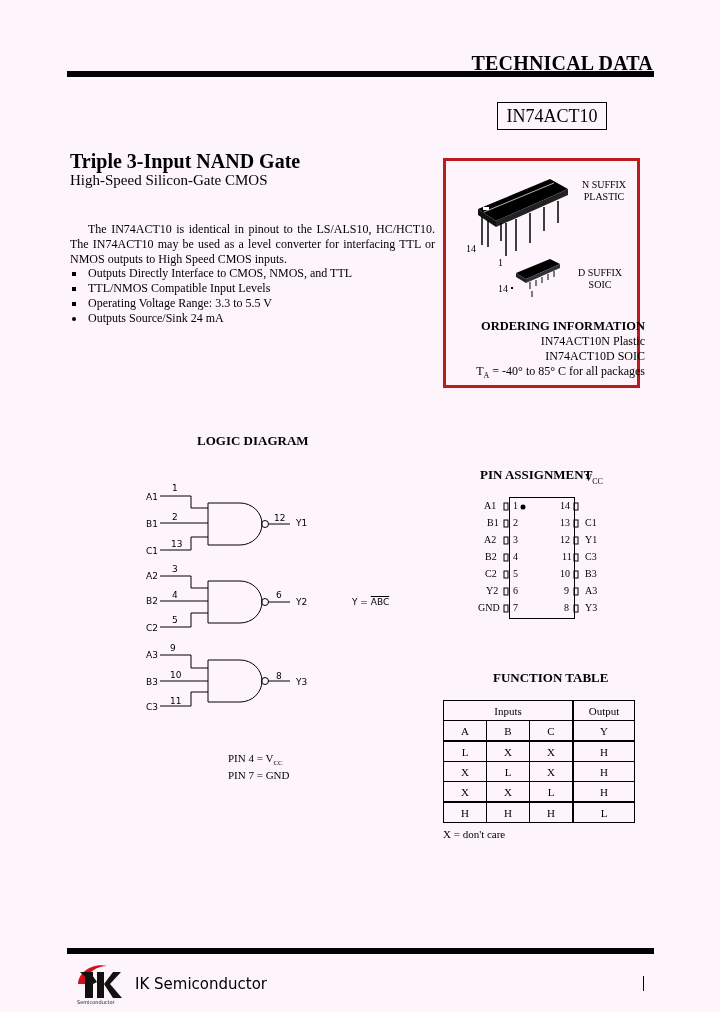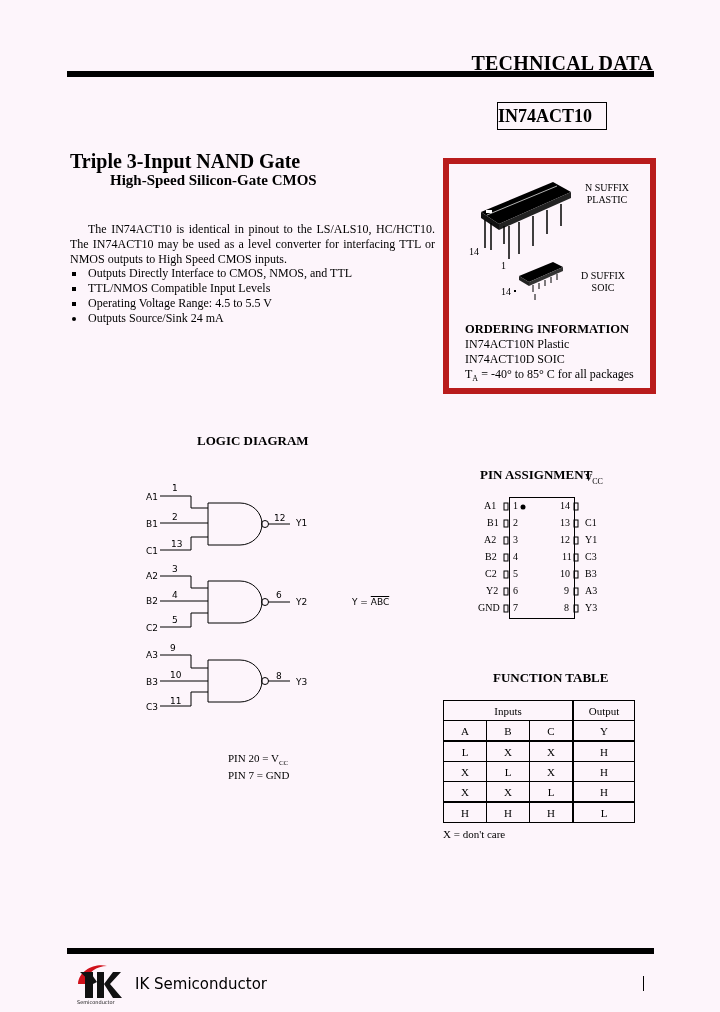--- a/index.html
+++ b/index.html
@@ -2,32 +2,32 @@
 <html><head>
 <meta charset="utf-8">
 <style>
   html, body { margin:0; padding:0; }
   body { width:720px; height:1012px; background:#fdf5fb; position:relative; overflow:hidden;
          font-family:"Liberation Serif", "DejaVu Serif", serif; color:#000; }
   .abs { position:absolute; }
   .rule { position:absolute; background:#000; }
   .hdr-title { position:absolute; right:67px; top:52px; font-weight:bold; font-size:20px; letter-spacing:0.2px; }
   .partbox { position:absolute; left:497px; top:102px; width:108px; height:26px; border:1px solid #000;
-             font-weight:bold; font-size:18px; text-align:left; line-height:26px; }
+             font-weight:normal; font-size:18px; text-align:center; line-height:26px; }
   .title { position:absolute; left:70px; top:150px; font-weight:bold; font-size:20px; }
-  .subtitle { position:absolute; left:70px; top:172px; font-weight:bold; font-size:15px;margin-left:40px; }
+  .subtitle { position:absolute; left:70px; top:172px; font-weight:normal; font-size:15px; }
   .intro { position:absolute; left:70px; top:222px; width:365px; font-size:12px; line-height:15px; text-align:justify; }
   .intro .indent { text-indent:18px; display:block; }
   .bullets { position:absolute; left:70px; top:266px; font-size:12px; line-height:15px; margin:0; padding:0; list-style:none; }
   .bullets li { position:relative; padding-left:18px; }
   .bullets li::before { content:""; position:absolute; left:2px; top:6px; width:4px; height:4px; background:#000; }
   .bullets li.round::before { border-radius:50%; }
-  .pkgbox { position:absolute; left:443px; top:158px; width:191px; height:224px; border:6px solid #b91c1c;padding-left:10px; }
+  .pkgbox { position:absolute; left:443px; top:158px; width:191px; height:224px; border:3px solid #b91c1c; }
   .pkg-label { position:absolute; font-size:10px; text-align:center; line-height:12px; }
-  .ordering { position:absolute; left:16px; width:191px; top:158px; text-align:left; font-size:12px; line-height:15px; }
+  .ordering { position:absolute; left:8px; width:191px; top:158px; text-align:right; font-size:12px; line-height:15px; }
   .ordering .oh { font-weight:bold; font-size:12.5px; }
   .sec-title { position:absolute; font-weight:bold; font-size:13px; }
   .pinlbl { position:absolute; font-size:10px; }
   .ftable { position:absolute; left:443px; top:700px; border-collapse:collapse; font-size:11px; }
   .ftable td { border:1px solid #000; text-align:center; height:19px; padding:0; }
   .ftable .c { width:42px; }
   .ftable .o { width:60px; border-left:2px solid #000; }
   .ftable tr.thickb td { border-bottom:2px solid #000; }
   .ftable tr.thickt td { border-top:2px solid #000; }
   .footer-name { position:absolute; left:135px; top:975px; font-family:"DejaVu Sans", sans-serif; font-size:15px; }
@@ -43,21 +43,21 @@
 
 <div class="title">Triple 3-Input NAND Gate</div>
 <div class="subtitle">High-Speed Silicon-Gate CMOS</div>
 
 <div class="intro">
   <span class="indent">The IN74ACT10 is identical in pinout to the LS/ALS10, HC/HCT10. The IN74ACT10 may be used as a level converter for interfacing TTL or NMOS outputs to High Speed CMOS inputs.</span>
 </div>
 <ul class="bullets">
   <li>Outputs Directly Interface to CMOS, NMOS, and TTL</li>
   <li>TTL/NMOS Compatible Input Levels</li>
-  <li>Operating Voltage Range: 4.5 to 5.5 V</li>
+  <li>Operating Voltage Range: 3.3 to 5.5 V</li>
   <li class="round">Outputs Source/Sink 24 mA</li>
 </ul>
 
 <div class="pkgbox">
   <svg class="abs" style="left:0;top:0" width="191" height="150">
 
     <polygon points="32,48 104,18 122,28 50,60" fill="#000"></polygon>
     <polygon points="32,48 50,60 50,66 32,54" fill="#111"></polygon>
     <polygon points="50,60 122,28 122,34 50,66" fill="#222"></polygon>
     <line x1="38" y1="51" x2="108" y2="22" stroke="#fff" stroke-width="0.7"></line>
@@ -166,21 +166,21 @@
     <circle cx="125" cy="201" r="3.5"></circle>
     <line x1="128.5" y1="201" x2="150" y2="201"></line>
   </g>
 </svg>
 
 <div class="abs" style="left:352px; top:597px; font-family:'DejaVu Sans',sans-serif; font-size:9px;">
   <span>Y = </span><span style="text-decoration:overline">ABC</span>
 </div>
 
 <div class="abs" style="left:228px; top:752px; font-size:11px; line-height:12px;">
-  <div><span>PIN 20 = V</span><sub style="font-size:7px">CC</sub></div>
+  <div><span>PIN 4 = V</span><sub style="font-size:7px">CC</sub></div>
   <div>PIN 7 = GND</div>
 </div>
 
 <div class="sec-title" style="left:480px; top:467px;">PIN ASSIGNMENT</div>
 <div class="abs" style="left:509px; top:497px; width:64px; height:120px; border:1px solid #000;"></div>
 <svg class="abs" style="left:472px; top:497px;" width="140" height="122">
   <g fill="none" stroke="#000" stroke-width="1">
     <rect x="32" y="6" width="4" height="7"></rect>
       <rect x="32" y="23" width="4" height="7"></rect>
       <rect x="32" y="40" width="4" height="7"></rect>

